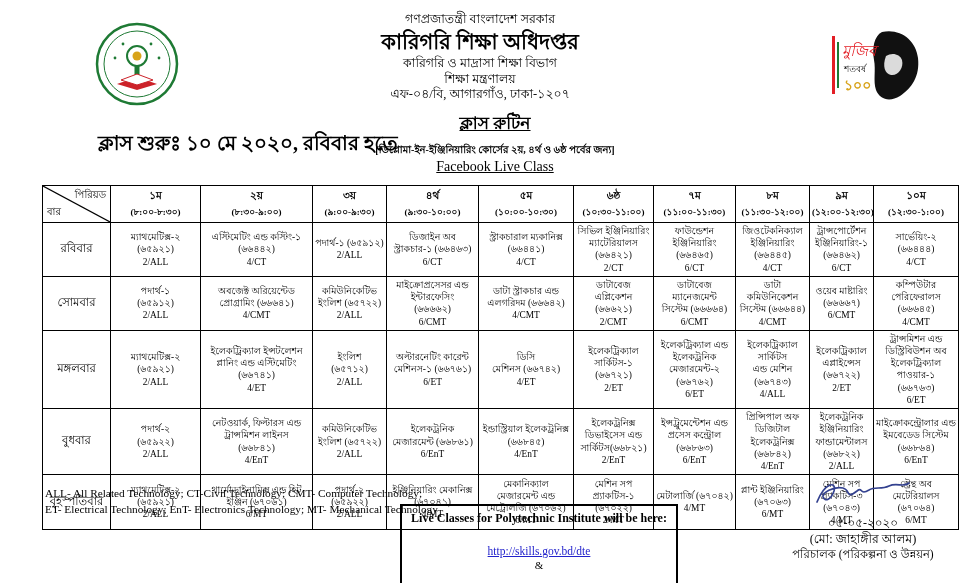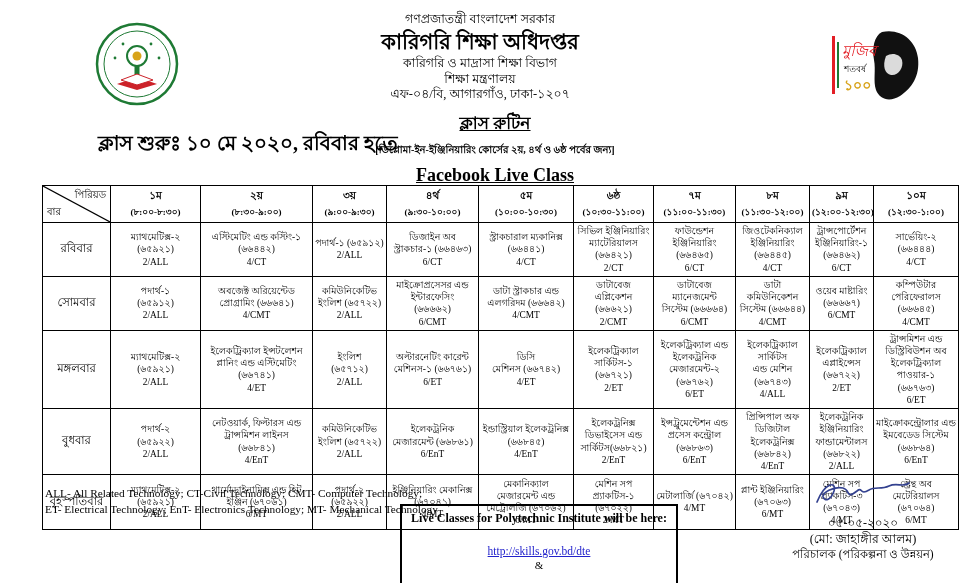--- a/index.html
+++ b/index.html
@@ -13,21 +13,21 @@
   .lh-govt{font-size:12.5px;}
   .lh-dir{font-size:21px;font-weight:bold;margin:1px 0;}
   .lh-div,.lh-min,.lh-addr{font-size:12.5px;}
   .logo-left{position:absolute;left:95px;top:22px;}
   .logo-right{position:absolute;left:830px;top:26px;}
   
   .class-start{position:absolute;left:98px;top:128px;font-size:20px;font-weight:bold;}
   .routine-wrap{position:absolute;left:340px;top:110px;width:310px;text-align:center;}
   .routine-title{font-size:17px;font-weight:bold;text-decoration:underline;}
   .routine-note{font-size:10px;font-weight:bold;margin-top:4px;}
-  .fb-live{font-size:18px;font-weight:bold;text-decoration:underline;margin-top:6px;font-family:"Liberation Serif",serif;}
+  .fb-live{font-size:14px;font-weight:normal;text-decoration:underline;font-family:"Liberation Serif",serif;}
   
   table.routine{position:absolute;left:42px;top:185px;width:916px;border-collapse:collapse;table-layout:fixed;}
   table.routine th,table.routine td{border:1px solid #000;vertical-align:middle;text-align:center;padding:2px 2px;}
   thead tr{height:30px;}
   .p-label{font-size:10.5px;text-align:center;}
   .p-time{font-size:9px;}
   td.day{font-size:11.5px;}
   td.subj{font-size:9.4px;line-height:1.3;white-space:pre-line;}
   tr.r1{height:47px;} tr.r2{height:48px;} tr.r3{height:55px;} tr.r4{height:57px;} tr.r5{height:55px;}
   th.corner{position:relative;padding:0;}

